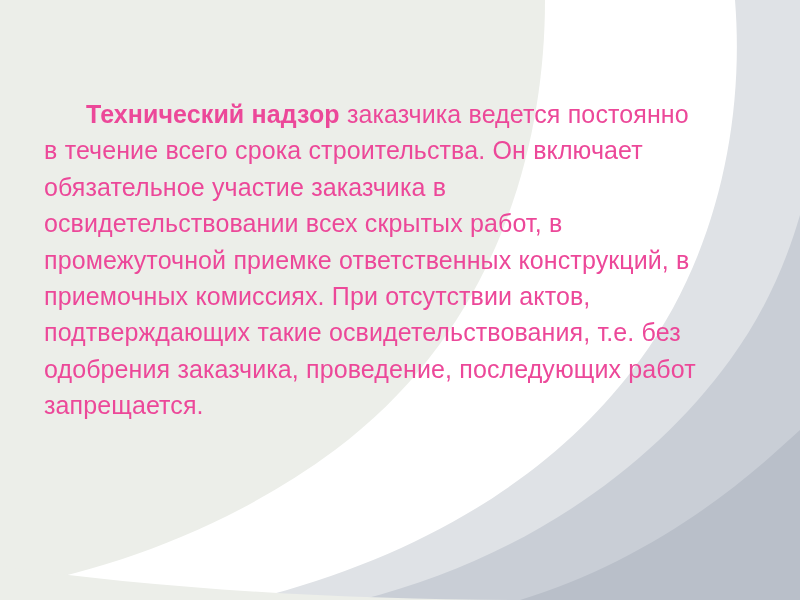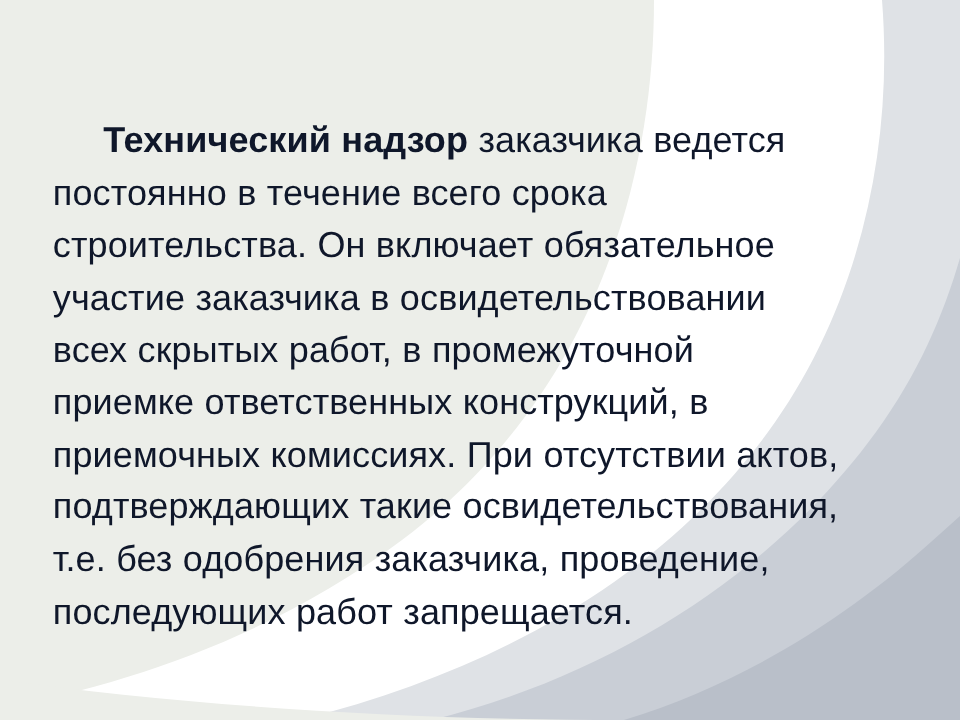--- a/index.html
+++ b/index.html
@@ -28,22 +28,22 @@
     height: 600px;
   }
   .content {
     position: absolute;
     left: 44px;
     top: 96px;
     width: 656px;
   }
   .body-text {
     margin: 0;
-    color: #0f172a;
-    font-size: 30px;
+    color: #ec4899;
+    font-size: 25px;
     line-height: 1.455;
     text-indent: 42px;
     letter-spacing: 0.1px;
     word-spacing: 0.2px;
   }
   .body-text b {
     font-weight: bold;
   }
 </style>
 </head>

